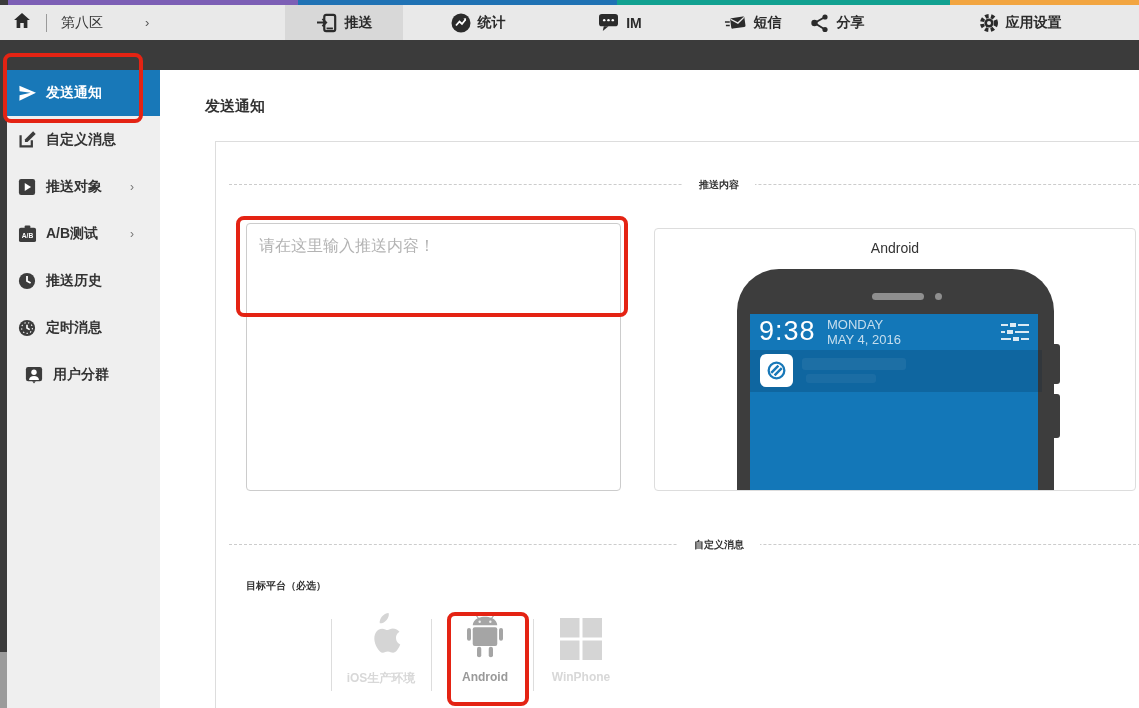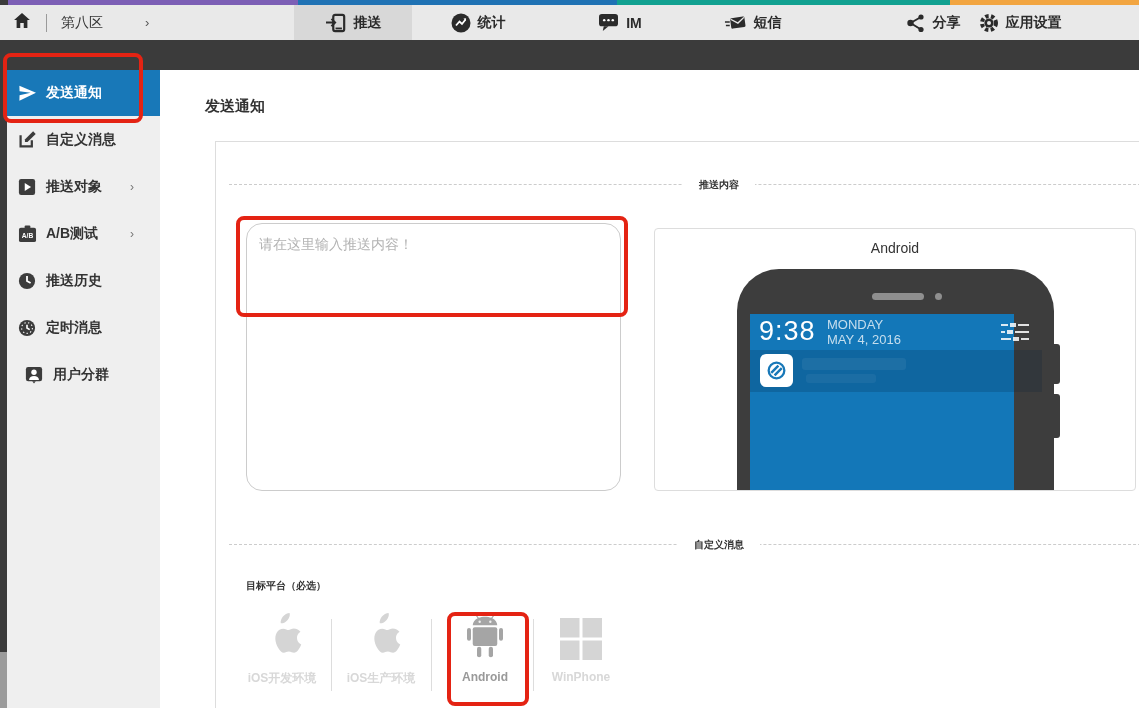--- a/index.html
+++ b/index.html
@@ -42,36 +42,36 @@
 
   
   .main { position:absolute; top:70px; left:160px; width:979px; height:638px; background:#fff; }
   .page-title { position:absolute; left:45px; top:27px; font-size:15px; font-weight:bold; color:#333; }
 
   .panel { position:absolute; left:55px; top:71px; width:1000px; height:660px; background:#fff; border:1px solid #ddd; }
 
   .divider { position:absolute; left:13px; right:13px; border-top:1px dashed #ccc; }
   .divider .dlabel { position:absolute; left:490px; top:0; transform:translate(-50%,-50%); background:#fff; padding:0 16px; font-size:10px; font-weight:bold; color:#333; white-space:nowrap; }
 
-  .composer { position:absolute; left:30px; top:81px; width:375px; height:268px; border:1px solid #ccc; border-radius:16px; background:#fff; resize:none; padding:12px; font-size:14px; font-family:"Liberation Sans","DejaVu Sans",sans-serif; color:#333; outline:none; }
+  .composer { position:absolute; left:30px; top:81px; width:375px; height:268px; border:1px solid #ccc; border-radius:4px; background:#fff; resize:none; padding:12px; font-size:16px; font-family:"Liberation Sans","DejaVu Sans",sans-serif; color:#333; outline:none; }
   .composer::placeholder { color:#b3b3b3; }
 
   
   .anno { position:absolute; border:4px solid #e42313; border-radius:8px; z-index:40; pointer-events:none; }
   .anno1 { left:3px; top:53px; width:140px; height:70px; }
   .anno2 { left:20px; top:74px; width:392px; height:101px; }
   .anno3 { left:231px; top:470px; width:82px; height:94px; }
 
   
   .preview { position:absolute; left:438px; top:86px; width:482px; height:263px; border:1px solid #ddd; border-radius:4px; overflow:hidden; background:#fff; }
   .preview-title { text-align:center; margin-top:11px; font-size:14px; color:#333; }
   .phone-body { position:absolute; left:82px; top:40px; width:317px; height:240px; background:#3d3d3d; border-radius:42px 42px 0 0; }
   .speaker { position:absolute; left:135px; top:24px; width:52px; height:7px; border-radius:4px; background:#8f8f8f; }
   .camera { position:absolute; left:198px; top:24px; width:7px; height:7px; border-radius:50%; background:#8f8f8f; }
-  .screen { position:absolute; left:13px; top:45px; width:264px; height:195px; background:#1377b8; }
+  .screen { position:absolute; left:13px; top:45px; width:288px; height:195px; background:#1377b8; }
   .sidebtn { position:absolute; left:396px; width:9px; background:#3d3d3d; border-radius:0 3px 3px 0; }
   .sidebtn.b1 { top:115px; height:40px; }
   .sidebtn.b2 { top:165px; height:44px; }
 
   .status { position:absolute; left:0; top:0; width:292px; height:36px; }
   .clock { position:absolute; left:9px; top:2px; font-size:27px; color:#fff; letter-spacing:1px; font-weight:400; }
   .dateblock { position:absolute; left:77px; top:3px; color:rgba(255,255,255,0.75); font-size:13px; line-height:15px; }
   .eq { position:absolute; right:12px; top:8px; }
 
   .notif { position:absolute; left:0; top:36px; width:292px; height:42px; background:rgba(0,25,55,0.18); }
@@ -103,21 +103,21 @@
     <span>
       <svg width="20" height="19" viewBox="0 0 24 24">
           <path d="M12 2.5l10 9h-3.2v10h-4.6v-6.3H9.8v6.3H5.2v-10H2z" fill="#2b2b2b"></path>
         </svg>
     </span>
     <span class="vdiv"></span>
     <span class="brand-name">第八区</span>
     <span class="brand-chevron">›</span>
   </div>
 
-  <div class="tab active" style="left:285px; width:118px;margin-left:9px;">
+  <div class="tab active" style="left:285px; width:118px;">
     <span>
       <svg width="22" height="20" viewBox="0 0 24 22">
         <rect x="9" y="2" width="12" height="18" rx="2" fill="none" stroke="#2b2b2b" stroke-width="2.4"></rect>
         <rect x="11.5" y="16" width="7" height="2" fill="#2b2b2b"></rect>
         <path d="M1 10.5h9M7 6.5l4 4-4 4" fill="none" stroke="#2b2b2b" stroke-width="2.2"></path>
       </svg>
     </span>
     <span>推送</span>
   </div>
 
@@ -151,21 +151,21 @@
         <path d="M1 8h5M2 11.5h4" stroke="#2b2b2b" stroke-width="1.6"></path>
         <g transform="rotate(-8 15 9)">
           <rect x="7" y="3" width="15" height="11" rx="1.5" fill="#2b2b2b"></rect>
           <path d="M7.5 4l7 5 7-5" fill="none" stroke="#e9e9e9" stroke-width="1.4"></path>
         </g>
       </svg>
     </span>
     <span>短信</span>
   </div>
 
-  <div class="tab" style="left:888px; width:90px;">
+  <div class="tab" style="left:792px; width:90px;">
     <span>
       <svg width="20" height="20" viewBox="0 0 20 20">
         <path d="M4.5 10L15 4M4.5 10L15 16.5" stroke="#2b2b2b" stroke-width="2"></path>
         <circle cx="4.5" cy="10" r="3.2" fill="#2b2b2b"></circle>
         <circle cx="15" cy="4" r="2.6" fill="#2b2b2b"></circle>
         <circle cx="15" cy="16.5" r="2.6" fill="#2b2b2b"></circle>
       </svg>
     </span>
     <span>分享</span>
   </div>
@@ -323,29 +323,20 @@
         </div>
       </div>
     </div>
 
     <div class="divider" style="top:402px;">
       <span class="dlabel">自定义消息</span>
     </div>
 
     <div class="target-label">目标平台（必选）</div>
 
-    <div class="platform" style="left:19px;">
-      <span class="picon">
-        <svg width="44" height="50" viewBox="0 0 28 32" fill="#d5d5d5">
-          <path d="M18.9 1.2c-1.5.1-3.3 1-4.3 2.3-.9 1.1-1.7 2.8-1.4 4.4 1.7.1 3.4-.9 4.4-2.2 1-1.2 1.7-2.9 1.3-4.5z"></path>
-          <path d="M23.6 17.2c0-2.6 2.1-3.8 2.2-3.9-1.2-1.8-3.1-2-3.7-2-1.6-.2-3.1.9-3.9.9-.8 0-2-.9-3.4-.9-1.7 0-3.3 1-4.2 2.6-1.8 3.1-.5 7.7 1.3 10.2.9 1.2 1.9 2.6 3.2 2.6 1.3-.1 1.8-.8 3.3-.8s2 .8 3.4.8c1.4 0 2.3-1.2 3.1-2.5 1-1.4 1.4-2.8 1.4-2.9-.1 0-2.7-1.1-2.7-4.1z"></path>
-        </svg>
-      </span>
-      <span class="plabel">iOS开发环境</span>
-    </div>
 
     <div class="pdiv" style="left:115px;"></div>
 
     <div class="platform" style="left:118px;">
       <span class="picon">
         <svg width="44" height="50" viewBox="0 0 28 32" fill="#d5d5d5">
           <path d="M18.9 1.2c-1.5.1-3.3 1-4.3 2.3-.9 1.1-1.7 2.8-1.4 4.4 1.7.1 3.4-.9 4.4-2.2 1-1.2 1.7-2.9 1.3-4.5z"></path>
           <path d="M23.6 17.2c0-2.6 2.1-3.8 2.2-3.9-1.2-1.8-3.1-2-3.7-2-1.6-.2-3.1.9-3.9.9-.8 0-2-.9-3.4-.9-1.7 0-3.3 1-4.2 2.6-1.8 3.1-.5 7.7 1.3 10.2.9 1.2 1.9 2.6 3.2 2.6 1.3-.1 1.8-.8 3.3-.8s2 .8 3.4.8c1.4 0 2.3-1.2 3.1-2.5 1-1.4 1.4-2.8 1.4-2.9-.1 0-2.7-1.1-2.7-4.1z"></path>
         </svg>
       </span>

